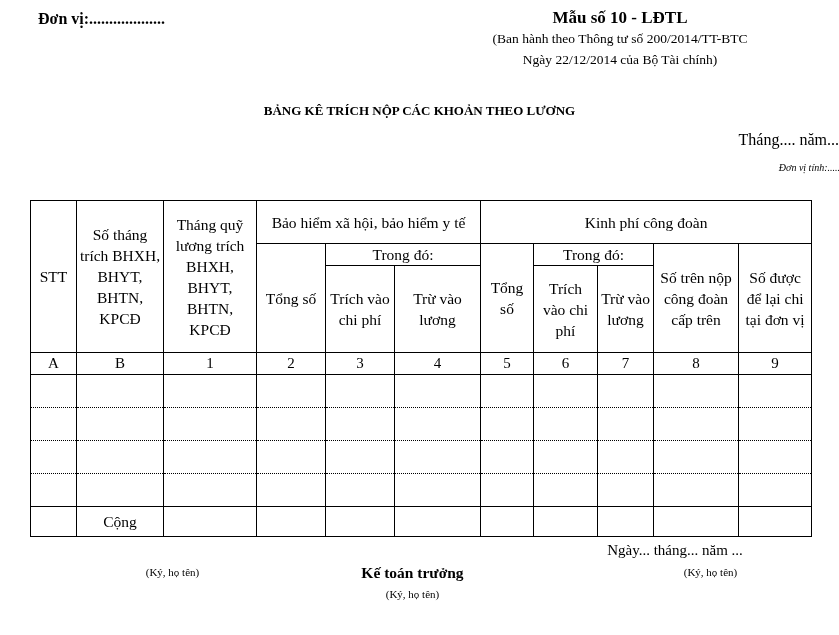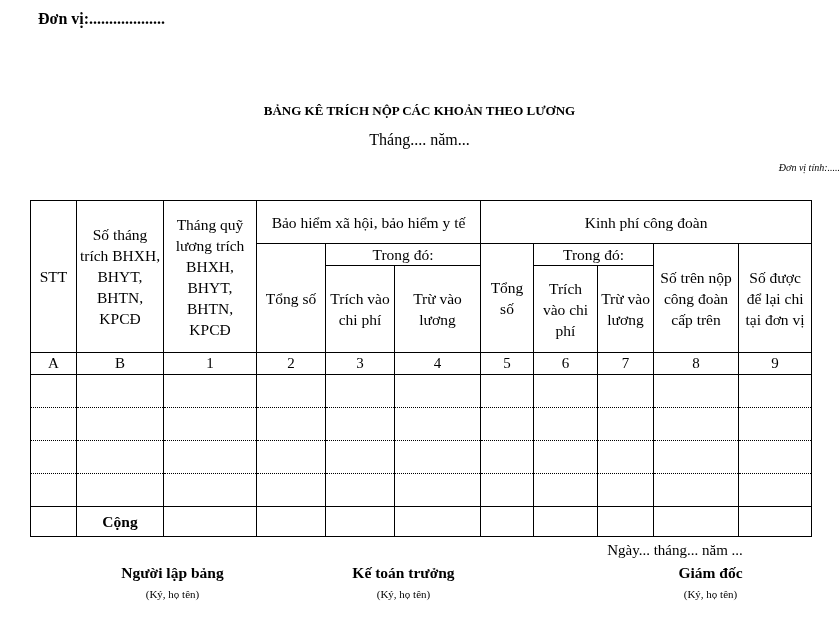--- a/index.html
+++ b/index.html
@@ -14,21 +14,21 @@
 
   
   .org-block { position: absolute; top: 7px; left: 38px; font-weight: bold; font-size: 16px; line-height: 23px; }
 
   
   .form-block { position: absolute; top: 7px; left: 420px; width: 400px; text-align: center; }
   .form-no { font-weight: bold; font-size: 17px; line-height: 21px; }
   .issued { font-size: 13.5px; line-height: 21px; }
 
   .title { position: absolute; top: 103px; left: 0; width: 839px; text-align: center; font-weight: bold; font-size: 13px; }
-  .subtitle { position: absolute; top: 131px; left: 0; width: 839px; text-align: center; font-size: 16px; }
+  .subtitle { position: absolute; top: 131px; left: 0; width: 839px; text-align: right; font-size: 16px; }
   .unit-note { position: absolute; top: 162px; right: 14px; font-style: italic; font-size: 10px; }
 
   
   table.main {
     position: absolute; top: 200px; left: 30px;
     width: 781px;
     border-collapse: collapse;
     table-layout: fixed;
     border: 1px solid #000;
   }
@@ -49,40 +49,45 @@
   tr.numrow td { height: 21px; font-size: 15px; }
   tr.bodyrow td {
     height: 32px;
     border-left: 1px solid #000;
     border-right: 1px solid #000;
     border-top: 1px dotted #000;
     border-bottom: 1px dotted #000;
   }
   tr.bodyrow.last td { border-bottom: 1px solid #000; }
   tr.totalrow td { height: 29px; border: 1px solid #000; }
-  td.total-label { font-weight: bold; font-size: 16px; margin-top: 36px; }
+  td.total-label { font-weight: normal; font-size: 16px; margin-top: 36px; }
 
   
   .date-line { position: absolute; top: 542px; left: 540px; width: 270px; text-align: center; font-size: 15px; }
   .sig-block { position: absolute; top: 562px; text-align: center; }
   .sig-1 { left: 70px;  width: 205px; }
-  .sig-2 { left: 301px; width: 205px; }
+  .sig-2 { left: 310px; width: 205px; }
   .sig-3 { left: 608px; width: 205px; }
   .sig-title { font-weight: bold; font-size: 15.5px; line-height: 22px; }
   .sig-note { font-size: 11px; line-height: 21px; }
 </style>
 </head>
 <body>
 
 <div class="page">
 
   <div class="org-block">
     <div>Đơn vị:...................</div>
   </div>
 
+  <div class="form-block">
+    <div class="form-no">Mẫu số 10 - LĐTL</div>
+    <div class="issued">(Ban hành theo Thông tư số 200/2014/TT-BTC</div>
+    <div class="issued">Ngày 22/12/2014 của Bộ Tài chính)</div>
+  </div>
 
   <div class="title">BẢNG KÊ TRÍCH NỘP CÁC KHOẢN THEO LƯƠNG</div>
   <div class="subtitle">Tháng.... năm...</div>
   <div class="unit-note">Đơn vị tính:.........</div>
 
   <table class="main">
     <colgroup>
       <col style="width:46px">
         <col style="width:87px">
         <col style="width:93px">
@@ -194,25 +199,23 @@
           <td></td>
           <td></td>
           <td></td>
     </tr>
   </tbody>
     </table>
 
   <div class="date-line">Ngày... tháng... năm ...</div>
 
   <div class="sig-block sig-1">
-    <div class="sig-title">Người lập bảng</div>
     <div class="sig-note">(Ký, họ tên)</div>
   </div>
   <div class="sig-block sig-2">
     <div class="sig-title">Kế toán trưởng</div>
     <div class="sig-note">(Ký, họ tên)</div>
   </div>
   <div class="sig-block sig-3">
-    <div class="sig-title">Giám đốc</div>
     <div class="sig-note">(Ký, họ tên)</div>
   </div>
 
 </div>
 
 </body></html>

